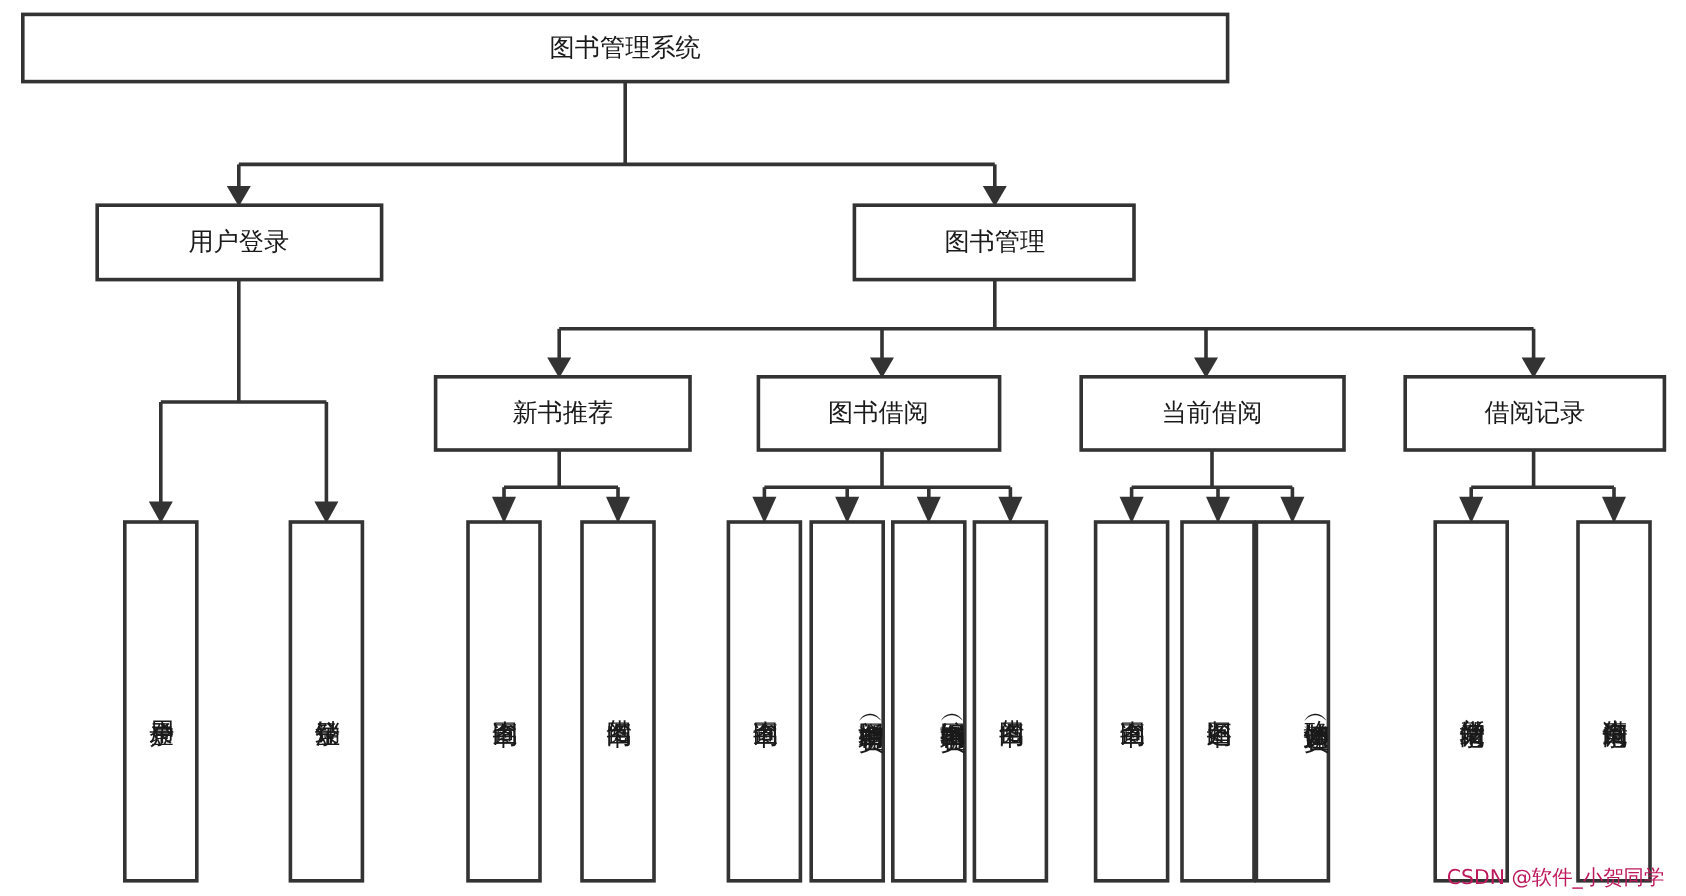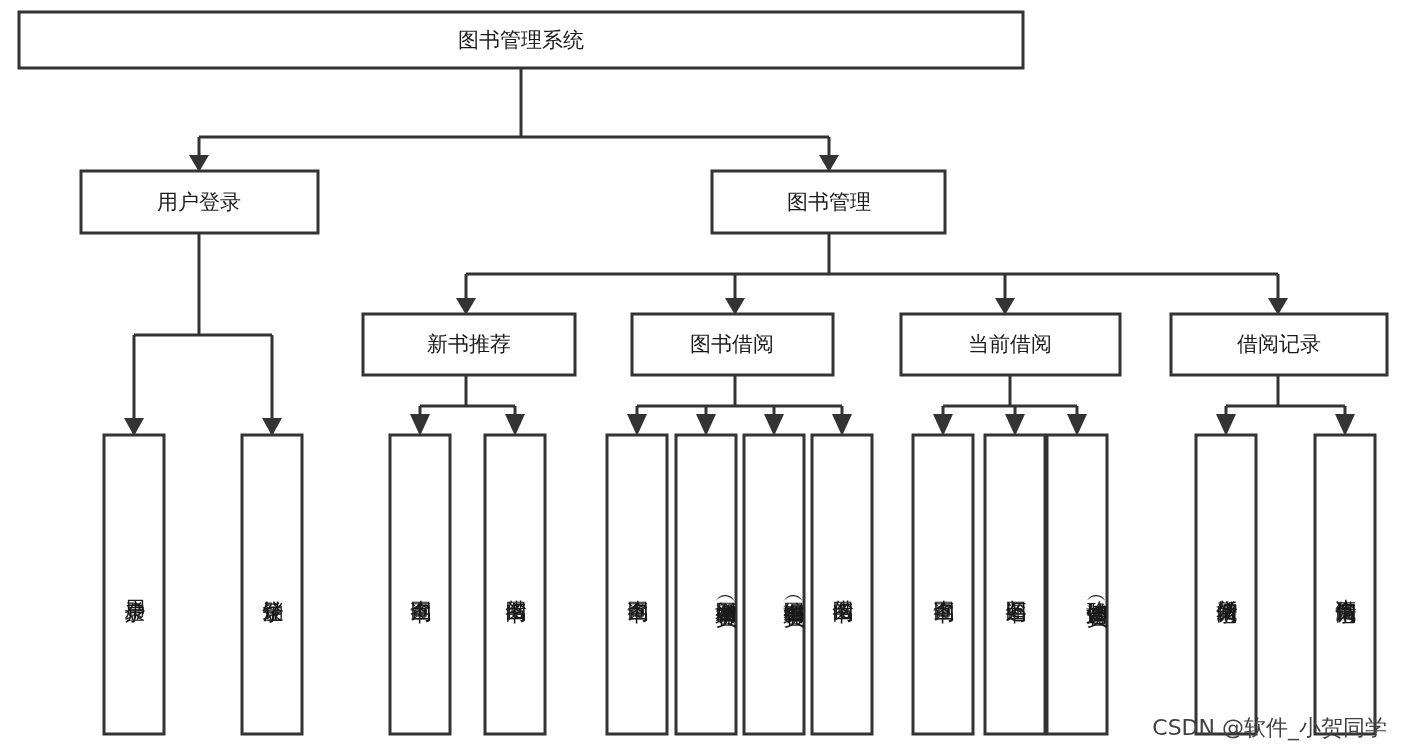--- a/index.html
+++ b/index.html
@@ -62,22 +62,22 @@
     display: flex;
     align-items: center;
     justify-content: center;
     pointer-events: none;
   }
   .watermark {
     position: absolute;
     right: 8px;
     bottom: 4px;
     font-family: "DejaVu Sans", "Liberation Sans", sans-serif;
-    font-size: 22px;
-    color: #404040;
+    font-size: 17px;
+    color: #be185d;
     white-space: nowrap;
   }
 </style>
 </head>
 <body>
 
 <div id="diagram-root">
 
   <svg id="tree-svg" viewBox="0 0 1405 747">
     <defs>

